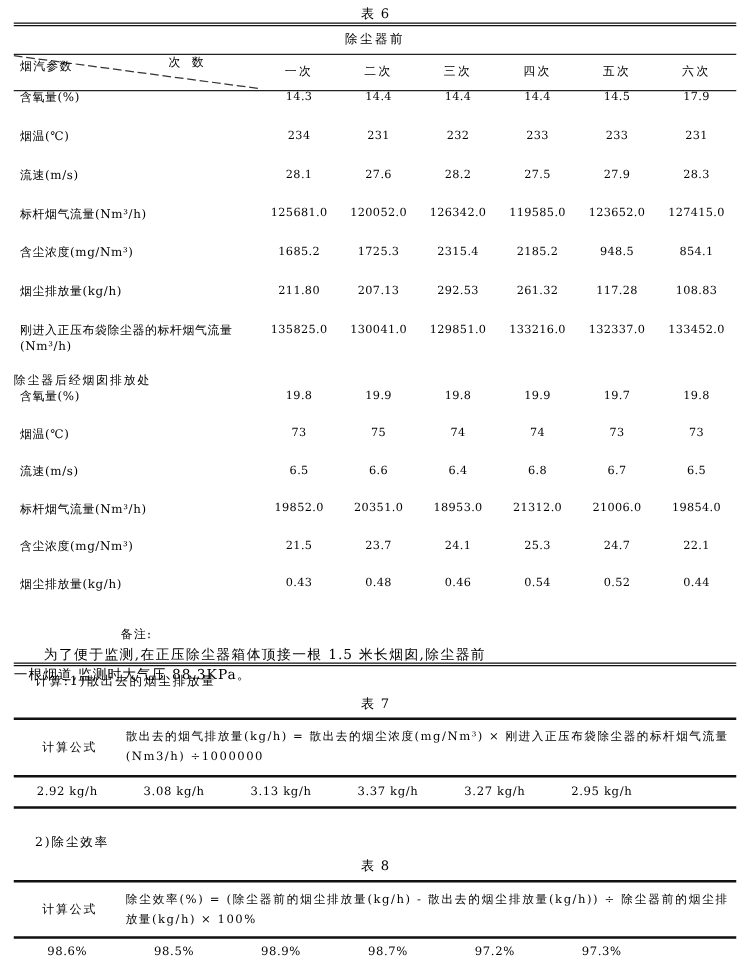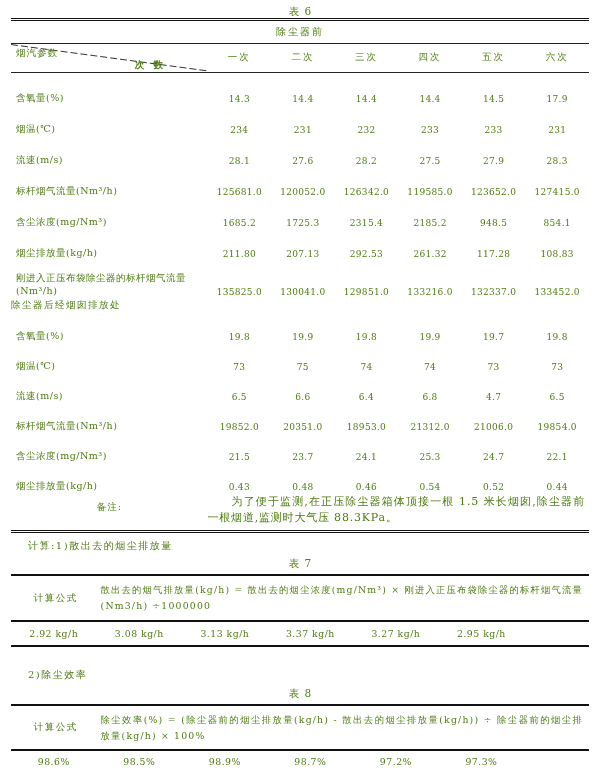--- a/index.html
+++ b/index.html
@@ -1,39 +1,39 @@
 <!DOCTYPE html>
 <html><head>
 <meta charset="utf-8">
 <style>
   html,body{margin:0;padding:0;background:#fff;}
   .page{
     position:relative;width:601px;height:768px;overflow:hidden;background:#fff;
-    font-family:"DejaVu Serif","Liberation Serif",serif;color:#4d7c0f;
+    font-family:"DejaVu Serif","Liberation Serif",serif;color:#000000;
   }
   .center{text-align:center;}
   .tbl-title{font-size:10.5px;letter-spacing:1px;height:14px;line-height:14px;}
   #t6-title{margin-top:4px;}
   
   .t6{width:578px;margin:0 11px;border-top:3px double #111;border-bottom:3px double #111;}
   .t6-band{height:22px;line-height:22px;font-size:10px;letter-spacing:2px;border-bottom:1.2px solid #222;}
   .t6-colhead{display:flex;height:28px;border-bottom:1.2px solid #222;position:relative;}
   .diag-cell{position:relative;width:34%;height:100%;}
   .diag-cell svg{position:absolute;left:0;top:0;width:100%;height:100%;}
-  .diag-top{position:absolute;top:15px;left:63%;font-size:9.5px;letter-spacing:3px;white-space:nowrap;font-weight:bold;}
+  .diag-top{position:absolute;top:0;left:63%;font-size:9.5px;letter-spacing:3px;white-space:nowrap;}
   .diag-bottom{position:absolute;bottom:12px;left:5px;font-size:9.5px;letter-spacing:1px;white-space:nowrap;}
   .t6-colhead .t6-cell{padding-top:7px;}
-  .t6-row{display:flex;height:31px;align-items:flex-end;}
+  .t6-row{display:flex;height:31px;align-items:flex-start;}
   #s2-rows .t6-row{height:30px;}
   #s1-rows .t6-row:last-child{height:38px;}
   .t6-label{width:34%;font-size:9.5px;letter-spacing:0.5px;padding-left:5px;box-sizing:border-box;line-height:12.5px;}
   .t6-cell{width:11%;text-align:center;font-size:9px;letter-spacing:0.3px;}
   .t6-colhead .t6-cell{font-size:9.5px;letter-spacing:2px;}
   .t6-sechead{height:15px;line-height:15px;font-size:9.5px;letter-spacing:1.5px;text-align:left;}
-  .t6-remark{display:flex;height:38px;}
+  .t6-remark{display:flex;height:38px;flex-direction:column;}
   .remark-label{width:34%;text-align:center;font-size:9.5px;letter-spacing:1px;padding-top:9px;box-sizing:border-box;}
   .remark-text{width:66%;font-size:11px;line-height:16px;letter-spacing:0.8px;text-indent:24px;text-align:justify;padding:2px 4px 0 0;box-sizing:border-box;}
   
   .calc-heading{font-size:10px;letter-spacing:1.5px;margin-left:28px;height:13px;line-height:13px;}
   #calc1{margin-top:6px;}
   #calc2{margin-top:21px;}
   #t7-title{margin-top:4px;}
   #t8-title{margin-top:5px;}
   
   .calc-table{width:578px;margin:4px 11px 0 11px;border-top:2px solid #111;border-bottom:2px solid #111;}
@@ -159,21 +159,21 @@
           <div class="t6-cell">74</div>
           <div class="t6-cell">73</div>
           <div class="t6-cell">73</div>
         </div>
         <div class="t6-row">
           <div class="t6-label">流速(m/s)</div>
           <div class="t6-cell">6.5</div>
           <div class="t6-cell">6.6</div>
           <div class="t6-cell">6.4</div>
           <div class="t6-cell">6.8</div>
-          <div class="t6-cell">4.7</div>
+          <div class="t6-cell">6.7</div>
           <div class="t6-cell">6.5</div>
         </div>
         <div class="t6-row">
           <div class="t6-label">标杆烟气流量(Nm³/h)</div>
           <div class="t6-cell">19852.0</div>
           <div class="t6-cell">20351.0</div>
           <div class="t6-cell">18953.0</div>
           <div class="t6-cell">21312.0</div>
           <div class="t6-cell">21006.0</div>
           <div class="t6-cell">19854.0</div>

